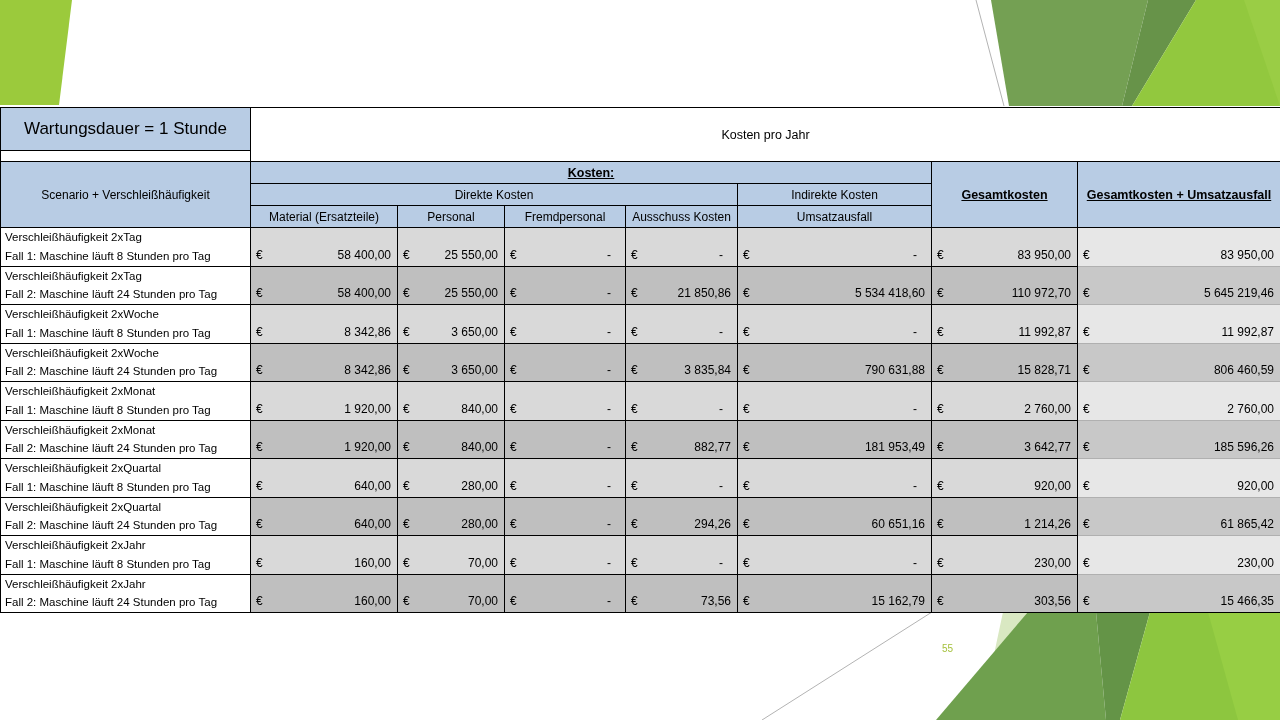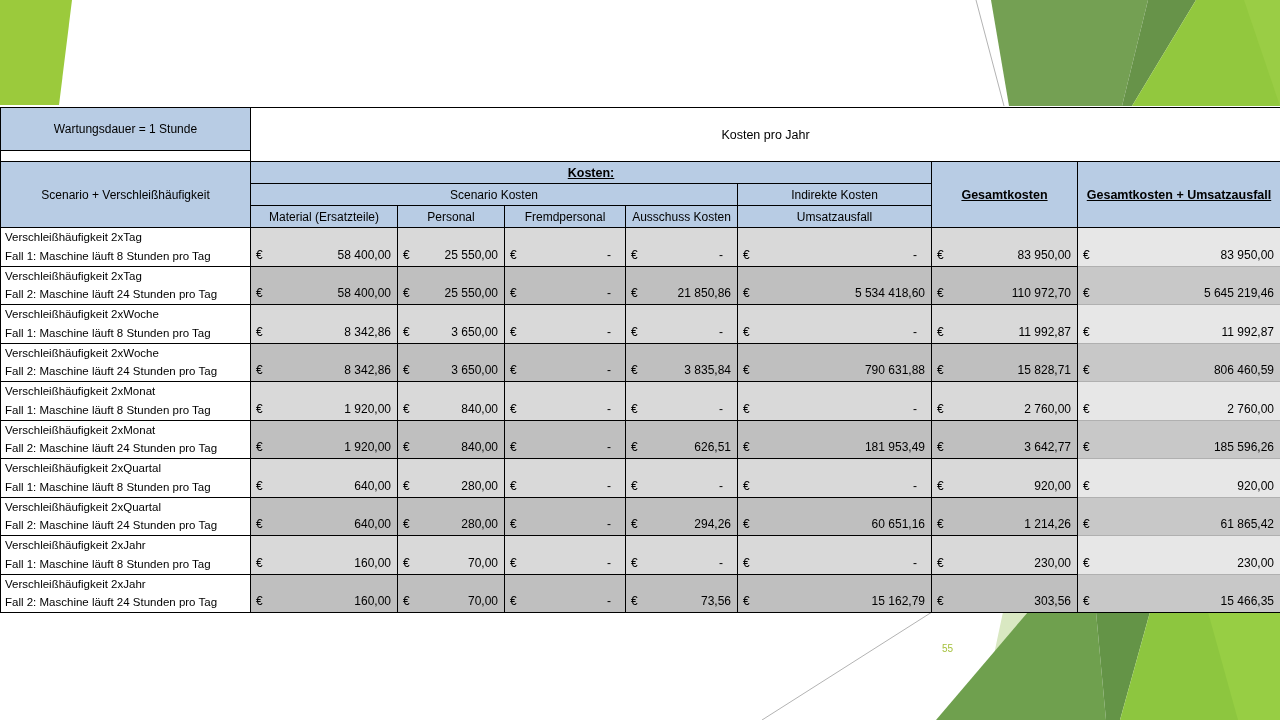--- a/index.html
+++ b/index.html
@@ -26,21 +26,21 @@
     border-collapse: collapse; table-layout: fixed;
   }
   .cost-table td { border: 1px solid #000; padding: 0; overflow: hidden; }
 
   tr.r-top  { height: 43px; }
   tr.r-strip{ height: 11px; }
   tr.r-h1, tr.r-h2, tr.r-h3 { height: 22px; }
   tr.data-row { height: 38.5px; }
 
   td.blue { background: #B8CCE4; text-align: center; vertical-align: middle; font-size: 12px; }
-  td.corner { font-size: 12px; text-align: center; }
+  td.corner { font-size: 17px; text-align: center; }
   td.title { background: #fff; text-align: center; vertical-align: middle; font-size: 12.5px; margin-left: 17px; }
   td.strip { background: #fff; }
   td.bu { font-weight: bold; text-decoration: underline; font-size: 12.5px; }
 
   td.scenario {
     background: #fff; text-align: left; vertical-align: middle;
     font-size: 11.5px; padding: 0 2px 0 4px; white-space: nowrap;
   }
   td.scenario div { line-height: 18.5px; height: 18.5px; }
 
@@ -104,21 +104,21 @@
       <tr class="r-strip">
         <td class="strip"></td>
       </tr>
       <tr class="r-h1">
         <td class="blue" rowspan="3">Scenario + Verschleißhäufigkeit</td>
         <td class="blue bu" colspan="5">Kosten:</td>
         <td class="blue bu" rowspan="3">Gesamtkosten</td>
         <td class="blue bu" rowspan="3">Gesamtkosten + Umsatzausfall</td>
       </tr>
       <tr class="r-h2">
-        <td class="blue" colspan="4">Scenario Kosten</td>
+        <td class="blue" colspan="4">Direkte Kosten</td>
         <td class="blue">Indirekte Kosten</td>
       </tr>
       <tr class="r-h3">
         <td class="blue">Material (Ersatzteile)</td>
         <td class="blue">Personal</td>
         <td class="blue">Fremdpersonal</td>
         <td class="blue">Ausschuss Kosten</td>
         <td class="blue">Umsatzausfall</td>
       </tr>
     </tbody>
@@ -382,21 +382,21 @@
           </td>
           <td class="val dash">
             <div class="vline">
               <span>€</span>
               <span>-</span>
             </div>
           </td>
           <td class="val">
             <div class="vline">
               <span>€</span>
-              <span>626,51</span>
+              <span>882,77</span>
             </div>
           </td>
           <td class="val">
             <div class="vline">
               <span>€</span>
               <span>181 953,49</span>
             </div>
           </td>
           <td class="val">
             <div class="vline">

